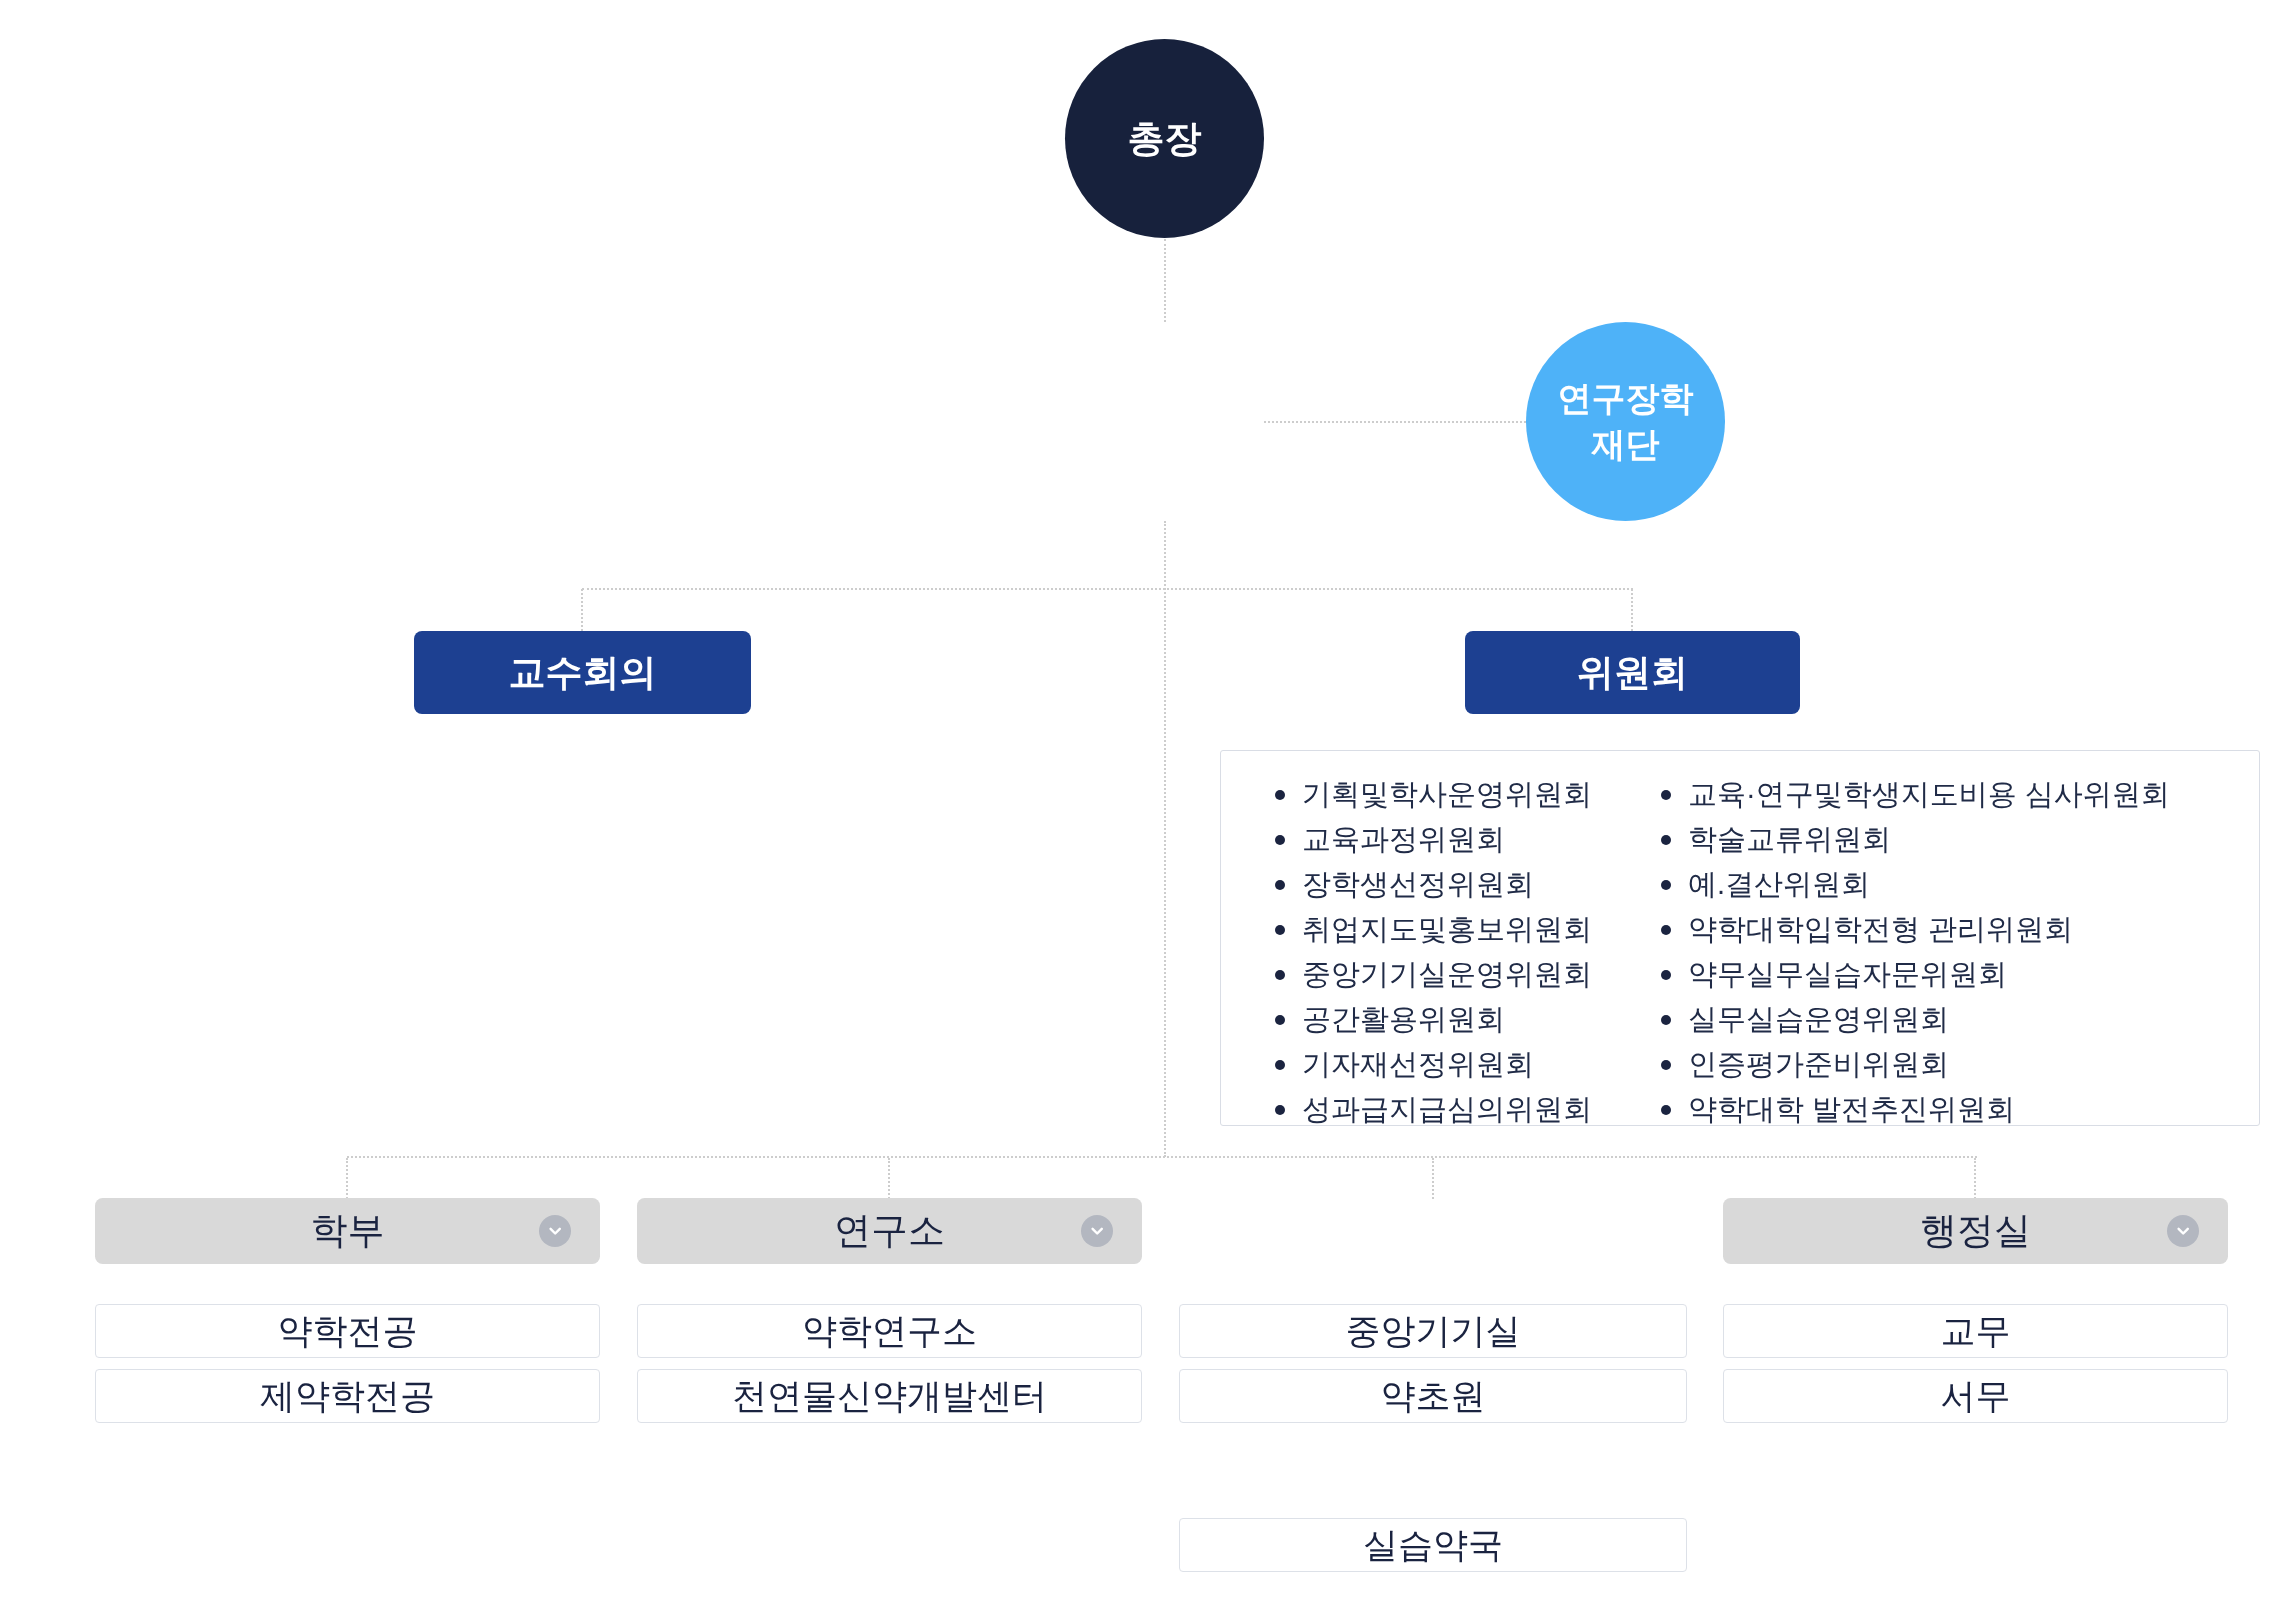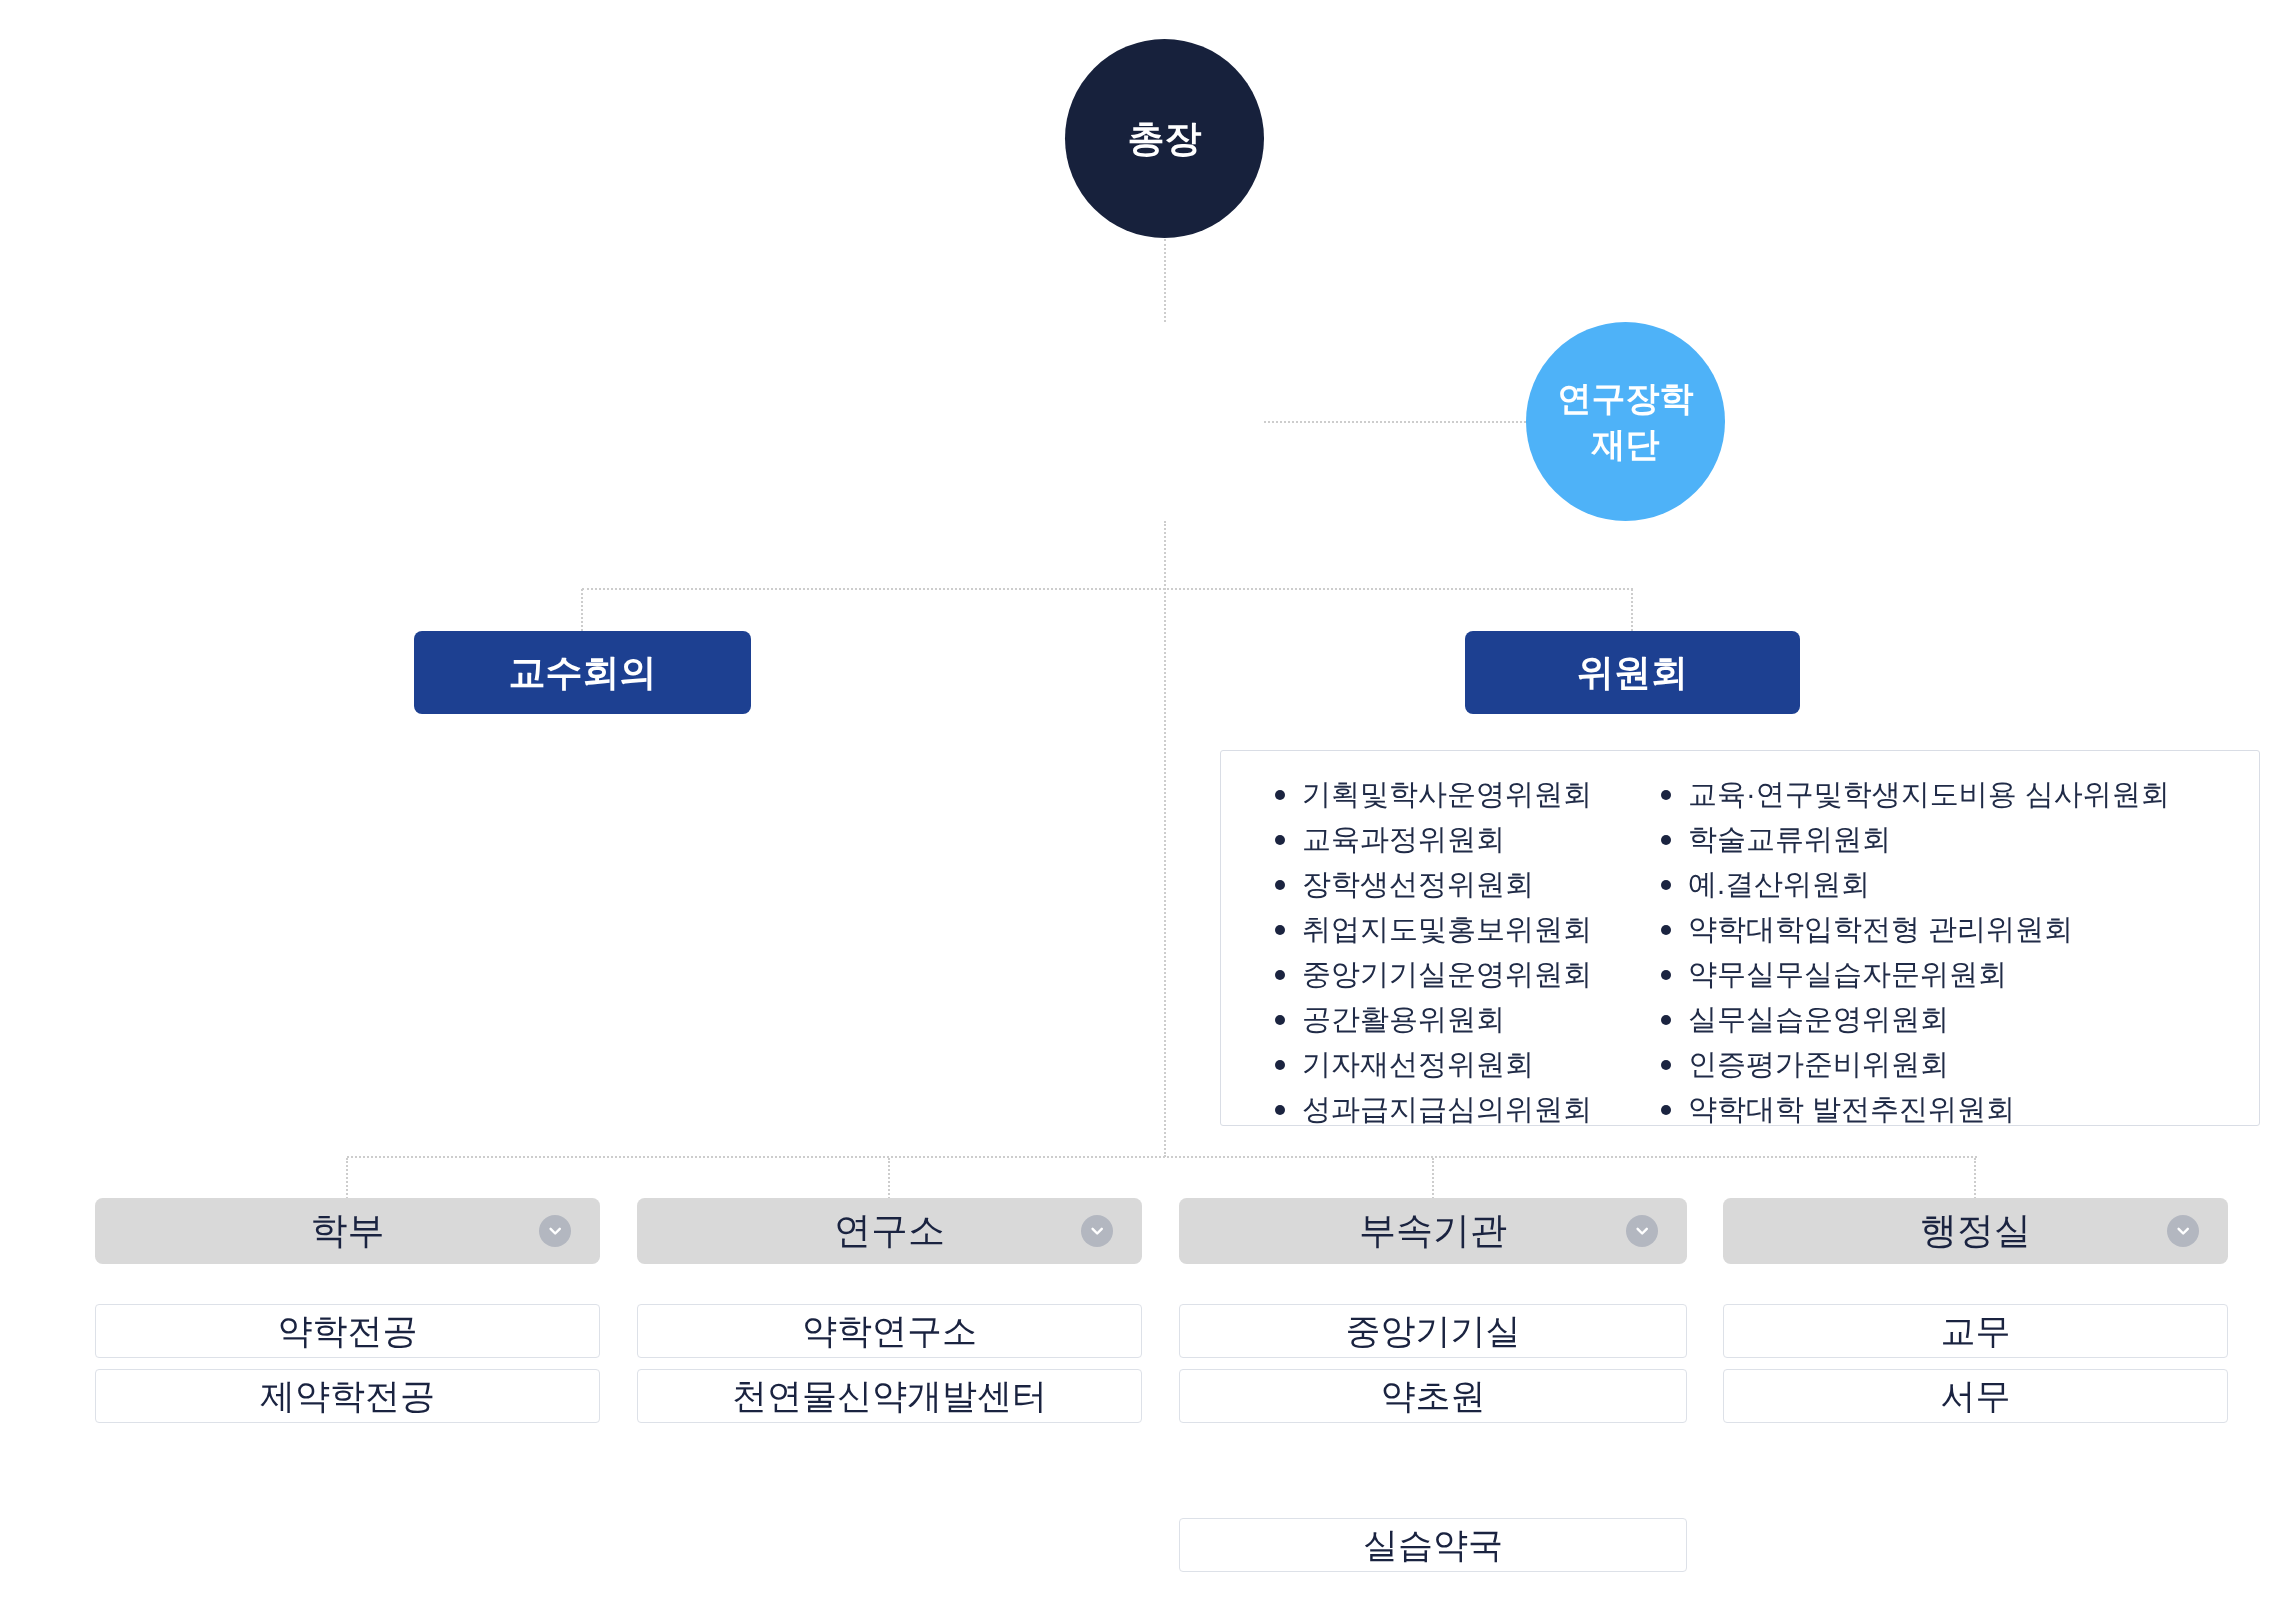--- a/index.html
+++ b/index.html
@@ -156,28 +156,20 @@
     </span>
   </div>
   <div class="sec-header col2">
     <span>연구소</span>
     <span class="chev">
       <svg viewBox="0 0 24 24" width="18.4" height="18.4">
           <path d="M6 9l6 6 6-6" fill="none" stroke="#ffffff" stroke-width="3.2" stroke-linecap="round" stroke-linejoin="round"></path>
         </svg>
     </span>
   </div>
-  <div class="sec-header col3">
-    <span>부속기관</span>
-    <span class="chev">
-      <svg viewBox="0 0 24 24" width="18.4" height="18.4">
-          <path d="M6 9l6 6 6-6" fill="none" stroke="#ffffff" stroke-width="3.2" stroke-linecap="round" stroke-linejoin="round"></path>
-        </svg>
-    </span>
-  </div>
   <div class="sec-header col4">
     <span>행정실</span>
     <span class="chev">
       <svg viewBox="0 0 24 24" width="18.4" height="18.4">
           <path d="M6 9l6 6 6-6" fill="none" stroke="#ffffff" stroke-width="3.2" stroke-linecap="round" stroke-linejoin="round"></path>
         </svg>
     </span>
   </div>
 
   <div class="item col1 row1">약학전공</div>

